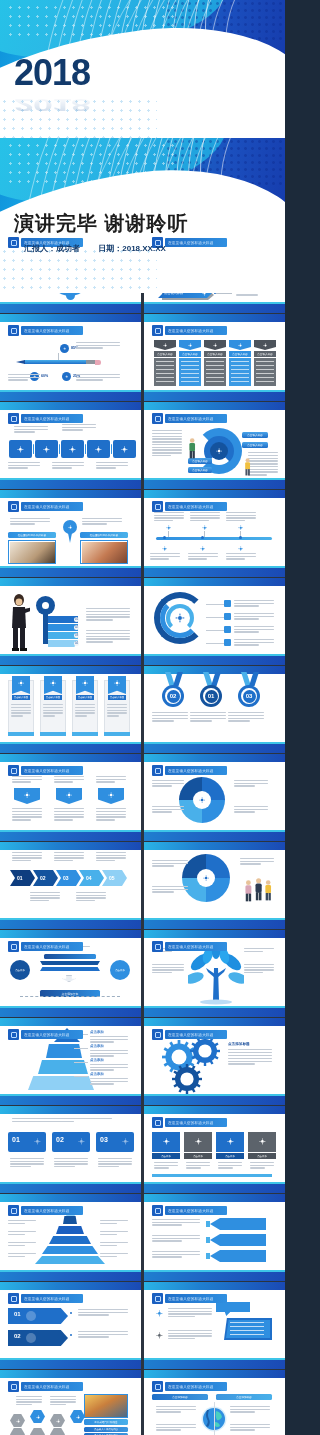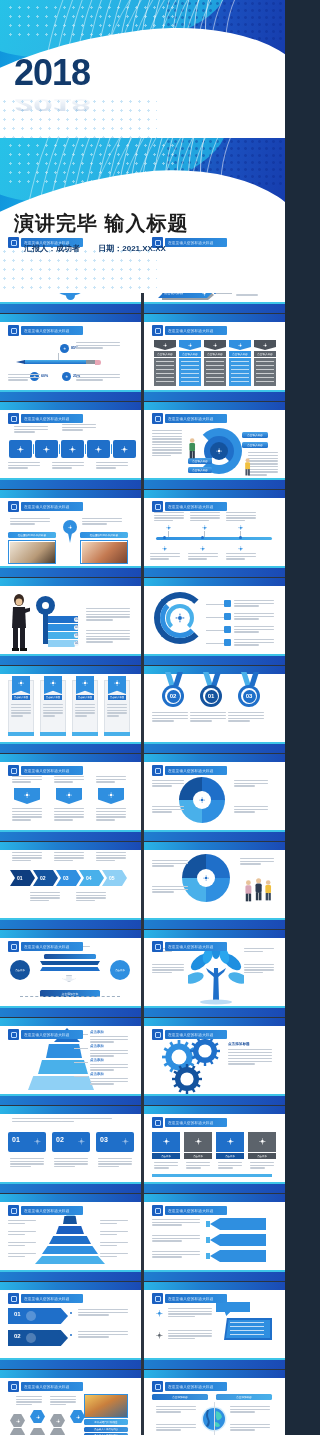--- a/index.html
+++ b/index.html
@@ -1943,20 +1943,20 @@
         <div class="arc" style="width: 205px; height: 317.75px; right: -76px; top: -57px; border-color: rgba(255, 255, 255, 0.45); border-width: 0.7px;"></div>
         <div class="arc" style="width: 225px; height: 348.75px; right: -80px; top: -60px; border-color: rgba(255, 255, 255, 0.44); border-width: 0.7px;"></div>
         <div class="arc" style="width: 245px; height: 379.75px; right: -84px; top: -63px; border-color: rgba(255, 255, 255, 0.427); border-width: 0.7px;"></div>
         <div class="arc" style="width: 265px; height: 410.75px; right: -88px; top: -66px; border-color: rgba(255, 255, 255, 0.416); border-width: 0.7px;"></div>
         <div class="arc" style="width: 285px; height: 441.75px; right: -92px; top: -69px; border-color: rgba(255, 255, 255, 0.404); border-width: 0.7px;"></div>
         <div class="arc" style="width: 305px; height: 472.75px; right: -96px; top: -72px; border-color: rgba(255, 255, 255, 0.392); border-width: 0.7px;"></div>
       </div>
     <div class="dots-bottom"></div>
 
     <div class="closing-text">
-      <div class="closing-title">演讲完毕  输入标题</div>
+      <div class="closing-title">演讲完毕  谢谢聆听</div>
       <div class="closing-meta">
         <span>汇报人：成功者</span>
-        <span>日期：2021.XX.XX</span>
+        <span>日期：2018.XX.XX</span>
       </div>
     </div>
   </div>
 </div>
 
 </body></html>

